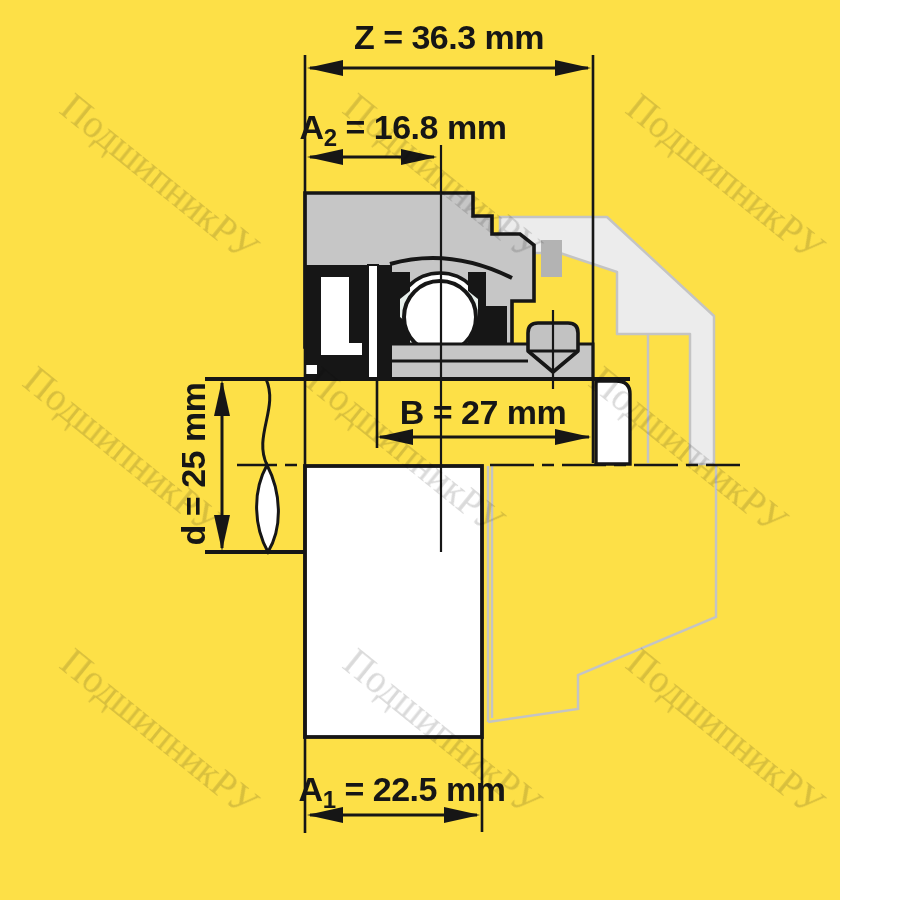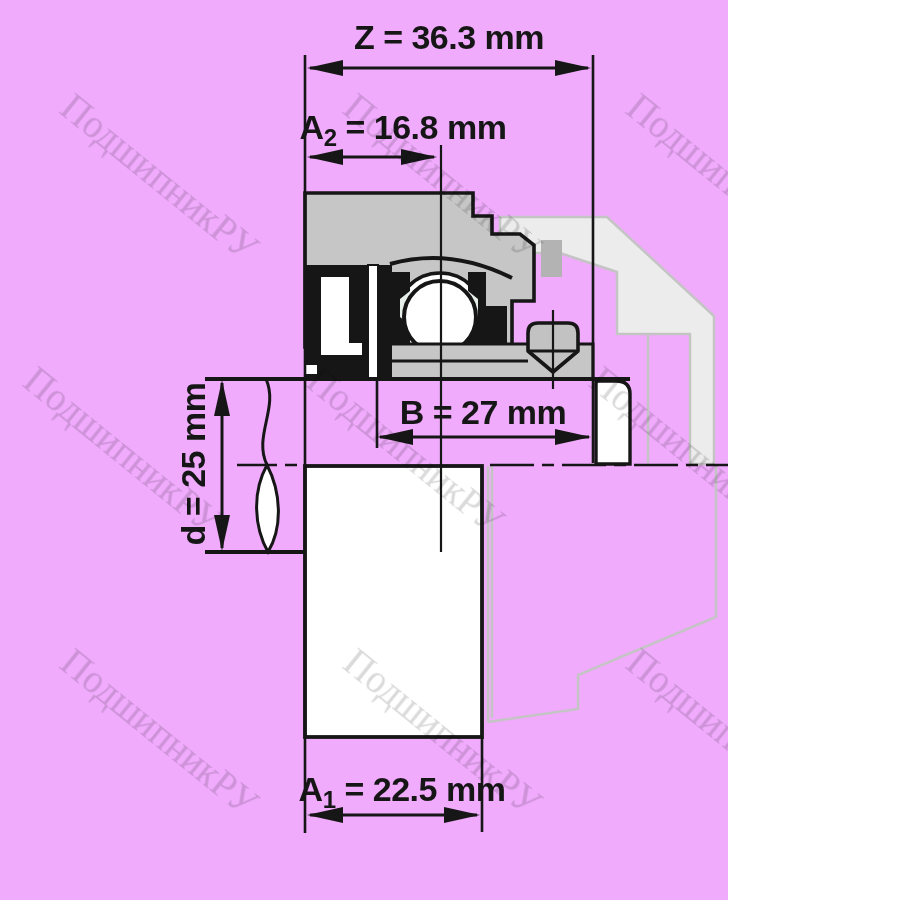--- a/index.html
+++ b/index.html
@@ -1,16 +1,16 @@
 <!DOCTYPE html>
 <html><head>
 <meta charset="utf-8">
 <style>
   html,body{margin:0;padding:0;background:#ffffff;}
-  .stage{width:728px;height:900px;position:relative;overflow:hidden;background:#f0abfc;}
+  .stage{width:840px;height:900px;position:relative;overflow:hidden;background:#fde047;}
   svg{display:block;}
   .dim{font-family:"Liberation Sans",sans-serif;font-weight:700;font-size:34px;letter-spacing:-0.5px;fill:#161616;}
   .sub{font-size:24px;}
   .wm{font-family:"Liberation Serif",serif;font-weight:400;font-size:40px;fill:#dadada;}
   .ln{stroke:#161616;stroke-width:3;fill:none;}
   .lnthick{stroke:#161616;stroke-width:4;fill:none;}
   .lnthin{stroke:#161616;stroke-width:2.2;fill:none;}
   .lnext{stroke:#161616;stroke-width:2.6;fill:none;}
   .ghostln{stroke:#c4c4c4;stroke-width:2.5;fill:none;}
   .arrow{fill:#161616;stroke:none;}

